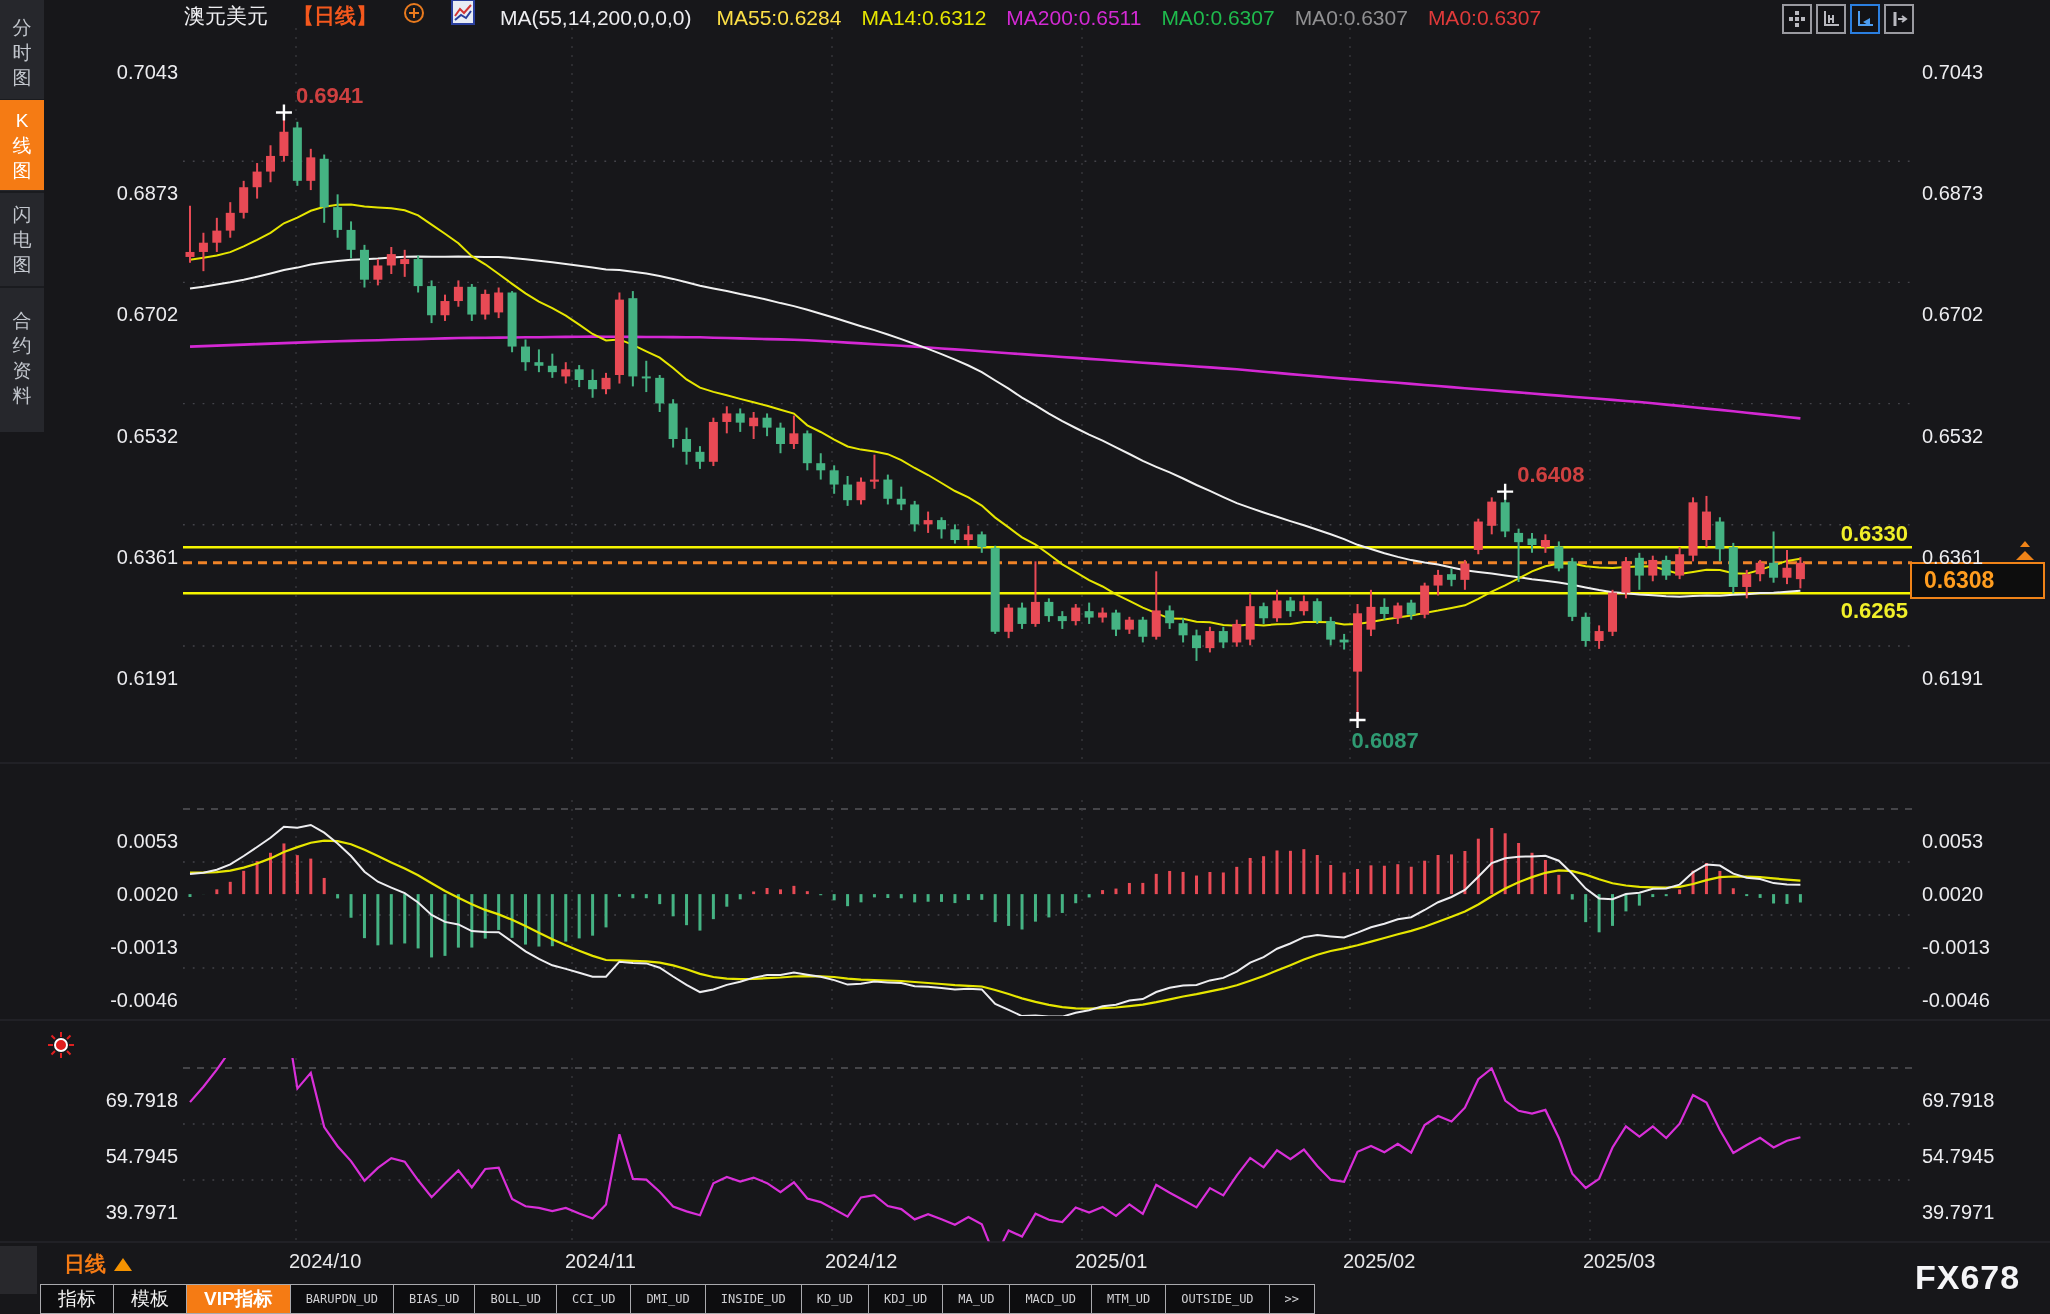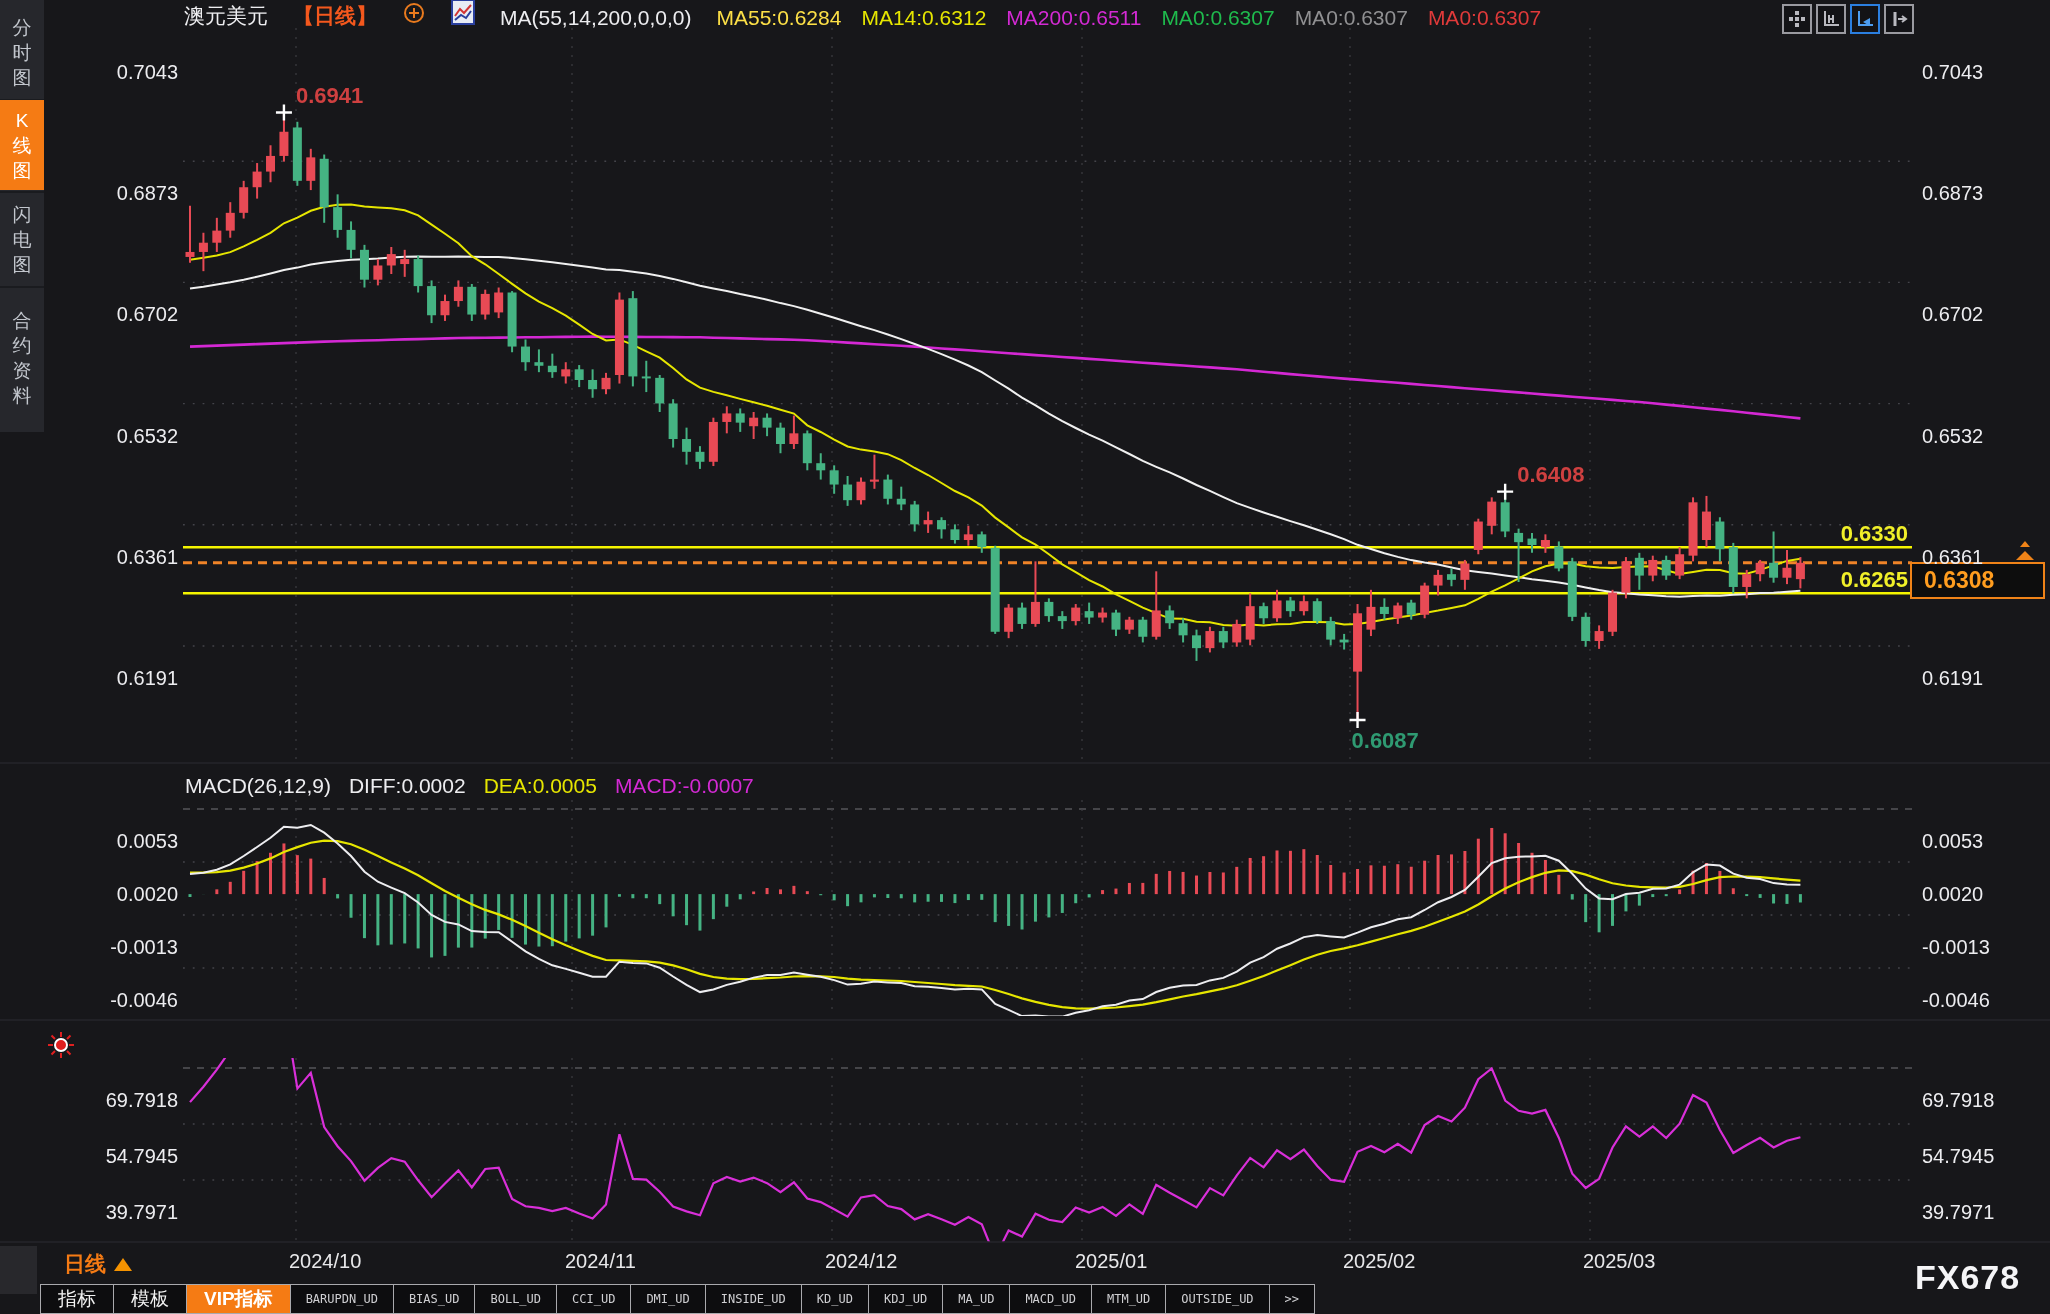--- a/index.html
+++ b/index.html
@@ -535,38 +535,32 @@
         <span style="color: rgb(230, 230, 0);">MA14:0.6312</span>
         <span style="color: rgb(212, 42, 212);">MA200:0.6511</span>
         <span style="color: rgb(31, 186, 77);">MA0:0.6307</span>
         <span style="color: rgb(144, 144, 146);">MA0:0.6307</span>
         <span style="color: rgb(224, 58, 58);">MA0:0.6307</span>
       </span>
   </div>
 
   <div id="tr-icons"></div>
 
-  <div class="panel-hdr" style="left:185px;top:774px;">
-    <span style="color:#ededf0;">MACD(26,12,9)</span>
-    <span style="color:#ededf0;">DIFF:0.0002</span>
-    <span style="color:#e6e600;">DEA:0.0005</span>
-    <span style="color:#d42ad4;">MACD:-0.0007</span>
-  </div>
   <div class="abs" style="left:46px;top:1030px;">
     <svg width="30" height="30" viewBox="0 0 30 30">
       <g stroke="#e02020" stroke-width="2">
         <path d="M15 2v5M15 23v5M2 15h5M23 15h5M5.5 5.5l3.5 3.5M21 21l3.5 3.5M24.5 5.5L21 9M9 21l-3.5 3.5"></path>
       </g>
       <circle cx="15" cy="15" r="6" fill="#e02020"></circle>
         <circle cx="15" cy="15" r="6" fill="none" stroke="#ffffff" stroke-width="2"></circle>
     </svg>
   </div>
 
   <div class="yellow-lbl" style="left:1798px;top:521px;">0.6330</div>
-  <div class="yellow-lbl" style="left:1798px;top:567px;">0.6265</div>
+  <div class="yellow-lbl" style="left:1798px;top:598px;">0.6265</div>
   <div id="price-box">
     <span>0.6308</span>
   </div>
   <div class="marker-tri" style="left:2016px;top:551px;"></div>
   <div class="marker-tri" style="left:2020px;top:541px;border-left-width:5px;border-right-width:5px;border-bottom-width:6px;"></div>
 
   <div id="period-lbl">
     <span>日线</span>
     <span id="period-tri"></span>
   </div>

